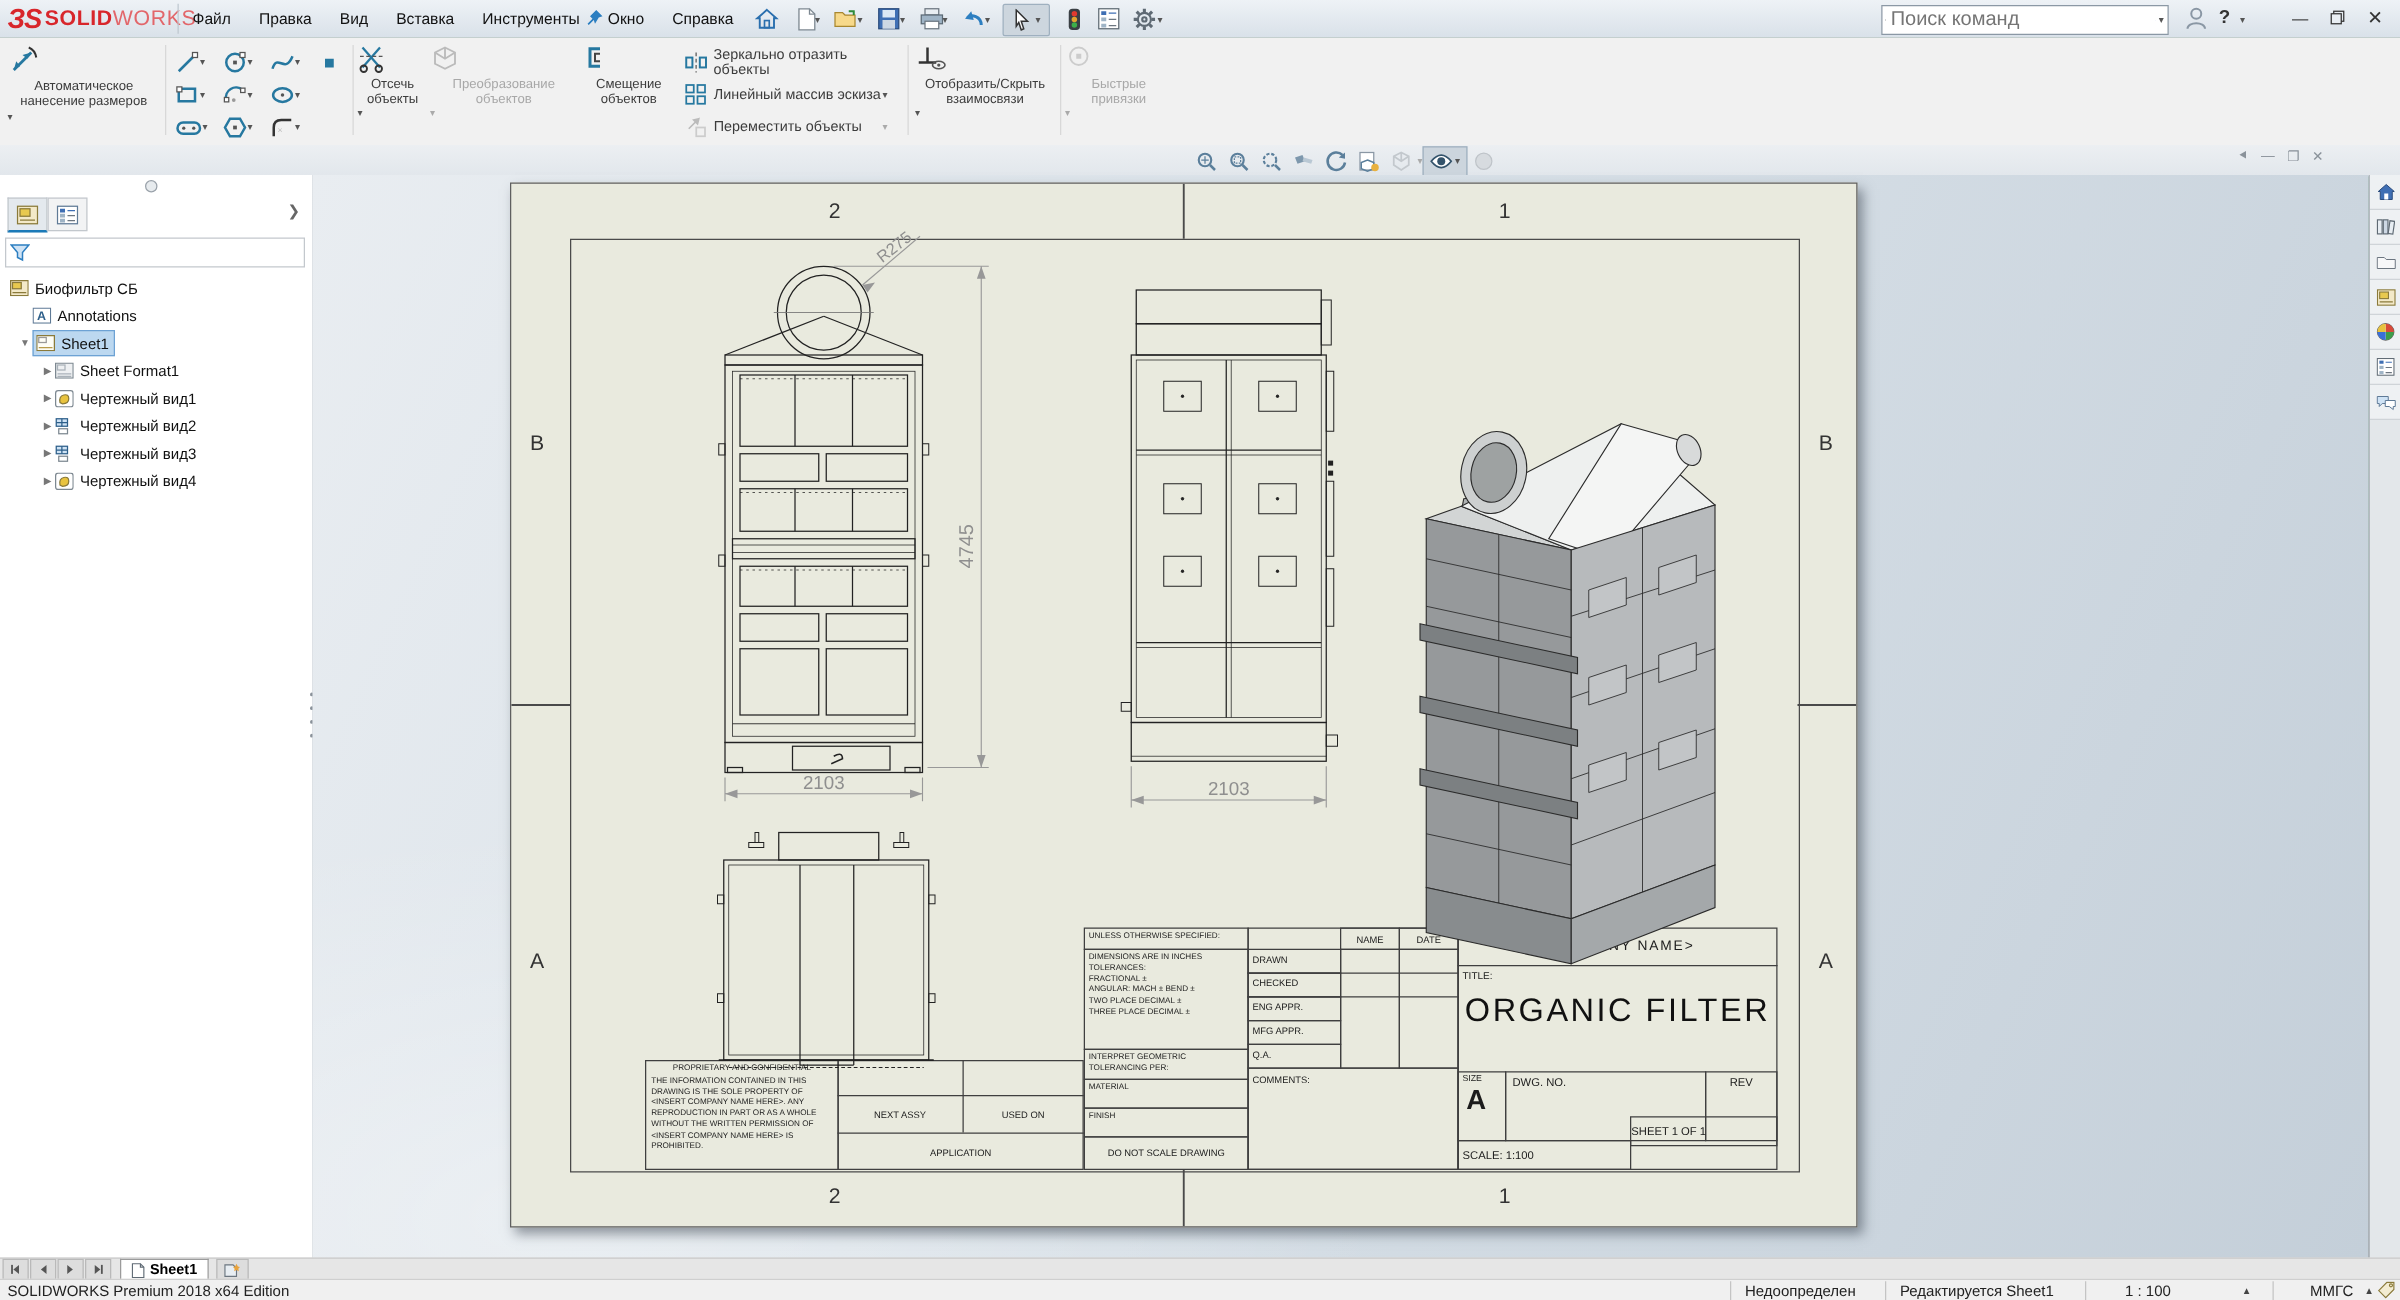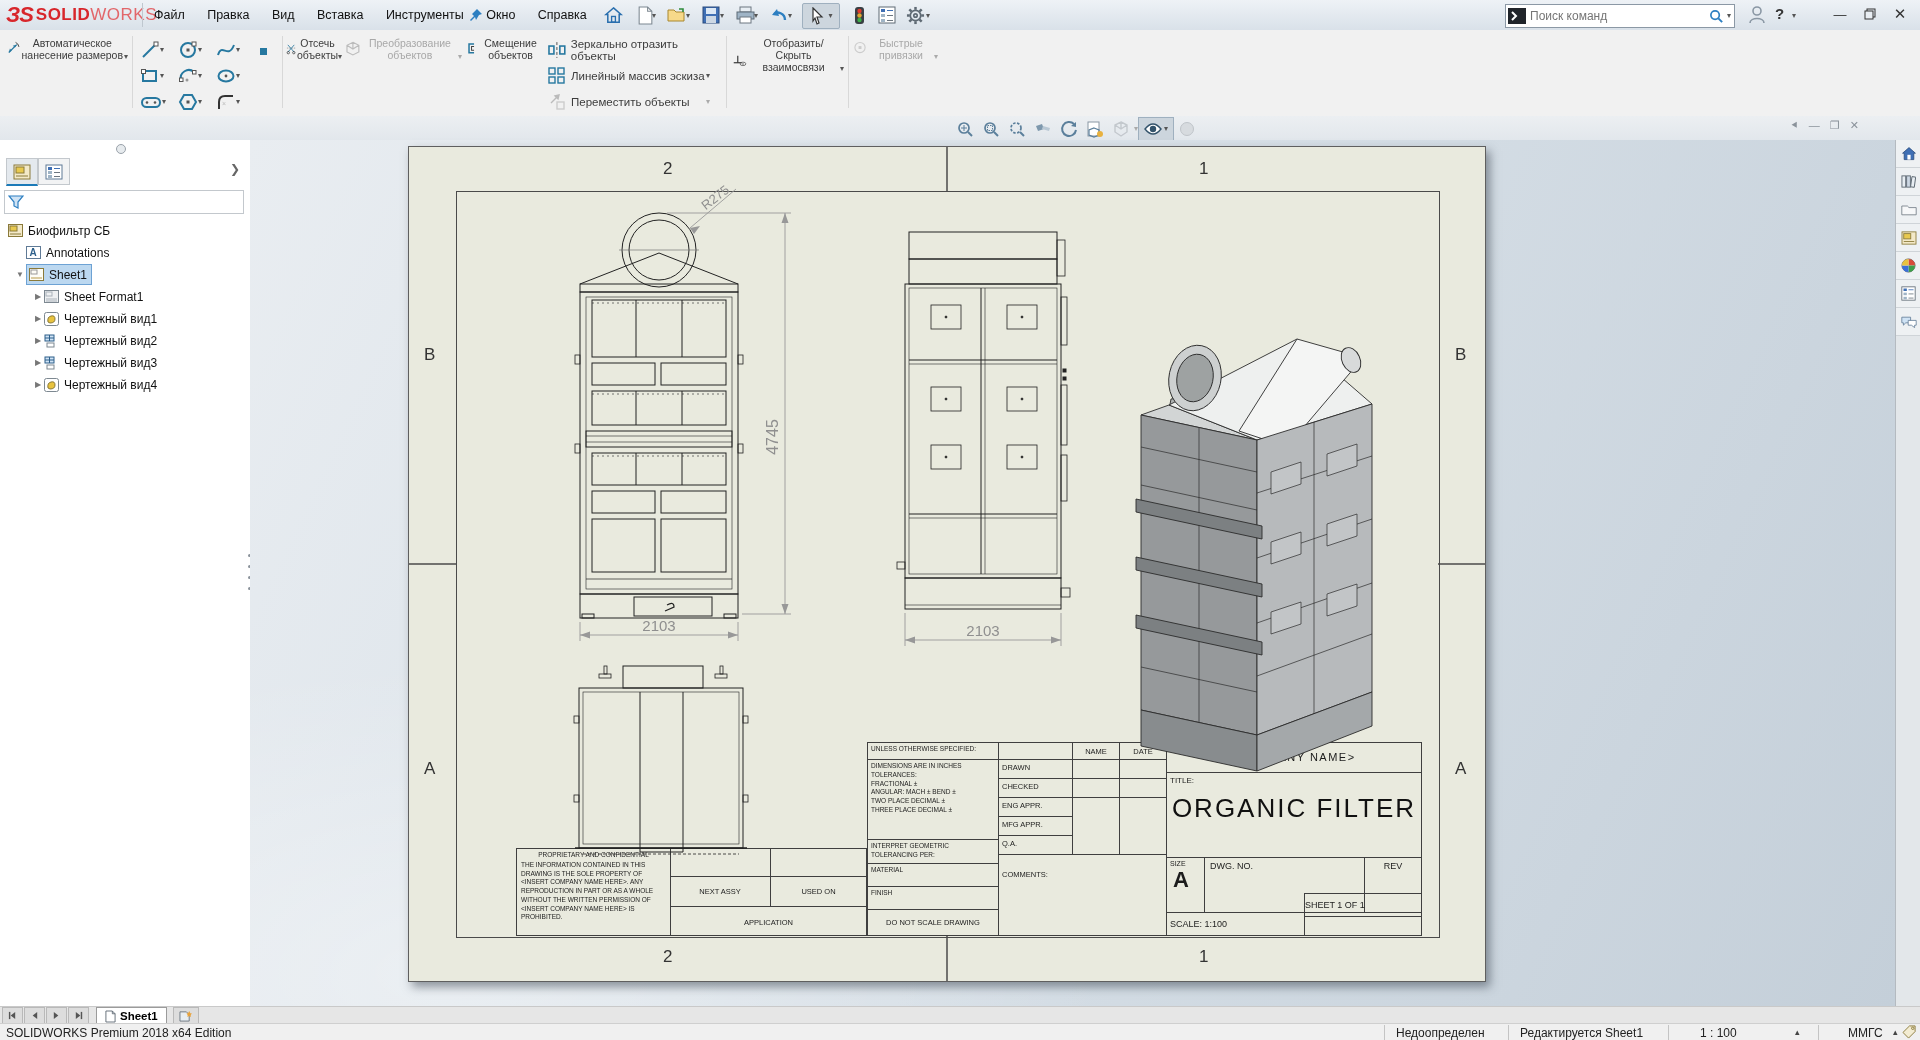--- a/index.html
+++ b/index.html
@@ -14,27 +14,27 @@
   #titlebar{left:0;top:0;width:1920px;height:30px;background:linear-gradient(#eef2f6,#d9e1e9);border-bottom:1px solid #b8c0c9;}
   .menu-item{height:30px;line-height:30px;padding:0 9px;font-size:12.5px;color:#111;display:inline-block;}
   #logo{left:6px;top:2px;height:26px;display:flex;align-items:center;}
   .logo-mark{color:#d8262b;font-size:22px;font-weight:bold;font-style:italic;letter-spacing:-1px;}
   .logo-solid{color:#d8262b;font-size:17px;font-weight:bold;letter-spacing:.5px;margin-left:3px;}
   .logo-works{color:#e2666a;font-size:17px;letter-spacing:.5px;}
   .qbtn{width:26px;height:24px;top:3px;display:flex;align-items:center;justify-content:center;border-radius:2px;}
   .qbtn.pressed{background:#cdd6de;border:1px solid #9fb0bf;}
   #doc-title{top:0;height:30px;line-height:30px;font-size:12.5px;color:#222;}
   #search-box{left:1505px;top:4px;width:228px;height:22px;background:#fff;border:1px solid #8b98a5;display:flex;align-items:center;}
-  #search-box input{border:0;outline:0;flex:1;font-size:12px;color:#777;font-family:"Liberation Sans",sans-serif;background:transparent;padding:0 4px;}
+  #search-box input{border:0;outline:0;flex:1;font-size:16px;color:#777;font-family:"Liberation Sans",sans-serif;background:transparent;padding:0 4px;}
   .winbtn{top:0;width:28px;height:28px;display:flex;align-items:center;justify-content:center;color:#333;font-size:13px;}
 
   
   #ribbon{left:0;top:30px;width:1920px;height:86px;background:#f1f1f1;border-bottom:1px solid #d2d2d2;}
   .rsep{top:6px;width:1px;height:72px;background:#d8d8d8;}
-  .rbtn{display:flex;align-items:flex-end;font-size:10.5px;color:#3c3c3c;text-align:center;line-height:1.15;}
+  .rbtn{display:flex;flex-direction:column;align-items:flex-start;font-size:10.5px;color:#3c3c3c;text-align:center;line-height:1.15;}
   .rbtn .lbl{margin-top:2px;}
   .dis{color:#a8a8a8;}
   .rrow{display:flex;align-items:center;font-size:11.5px;color:#3c3c3c;height:24px;}
   .rrow .lbl{margin-left:5px;}
   .sk{width:36px;height:24px;display:flex;align-items:center;}
 
   
   #tabrow{left:0;top:116px;width:1920px;height:24px;background:linear-gradient(#eceff2,#e2e7ec);border-bottom:1px solid #c7ccd2;}
   .tab{height:23px;line-height:23px;padding:0 12px;font-size:12px;color:#222;background:#dcdcdc;border:1px solid #bdbdbd;border-bottom:0;display:inline-block;margin-right:1px;}
   .tab.active{background:#fff;font-weight:bold;}
@@ -596,21 +596,21 @@
         <div class="a tb tb7" style="left:589px;top:612px;width:75px;height:20px;padding:3px 3px 0"><span>DRAWN</span></div>
         <div class="a tb tb7" style="left:589px;top:631px;width:75px;height:20px;padding:3px 3px 0"><span>CHECKED</span></div>
         <div class="a tb tb7" style="left:589px;top:650px;width:75px;height:20px;padding:3px 3px 0"><span>ENG APPR.</span></div>
         <div class="a tb tb7" style="left:589px;top:669px;width:75px;height:20px;padding:3px 3px 0"><span>MFG APPR.</span></div>
         <div class="a tb tb7" style="left:589px;top:688px;width:75px;height:20px;padding:3px 3px 0"><span>Q.A.</span></div>
         <div class="a tb" style="left:663px;top:612px;width:48px;height:96px"></div>
         <div class="a tb" style="left:710px;top:612px;width:48px;height:96px"></div>
         <div class="a" style="left:589px;top:631px;width:169px;height:0;border-top:1px solid #3f3f3f"></div>
         <div class="a" style="left:589px;top:650px;width:169px;height:0;border-top:1px solid #3f3f3f"></div>
         <div class="a" style="left:589px;top:669px;width:169px;height:0;border-top:1px sol id #3f3f3f"></div>
-        <div class="a tb tb7" style="left:589px;top:707px;width:169px;height:82px;padding:15px 3px"><span>COMMENTS:</span></div>
+        <div class="a tb tb7" style="left:589px;top:707px;width:169px;height:82px;padding:4px 3px"><span>COMMENTS:</span></div>
 
         <div class="a tb" style="left:757px;top:595px;width:256px;height:194px"></div>
         <div class="a" style="left:757px;top:595px;width:256px;height:30px;display:flex;align-items:center;justify-content:center;font-size:11px;letter-spacing:1.5px;color:#1c1c1c">
             <span>&lt;COMPANY NAME&gt;</span>
           </div>
         <div class="a" style="left:757px;top:625px;width:256px;height:85px;border-top:1px solid #3f3f3f;box-sizing:border-box">
           <div style="font-size:8px;padding:3px 0 0 4px;color:#1c1c1c">TITLE:</div>
           <div style="font-size:26px;letter-spacing:2px;text-align:center;margin-top:8px;color:#111">ORGANIC FILTER</div>
         </div>
         <div class="a tb" style="left:757px;top:710px;width:39px;height:56px">

